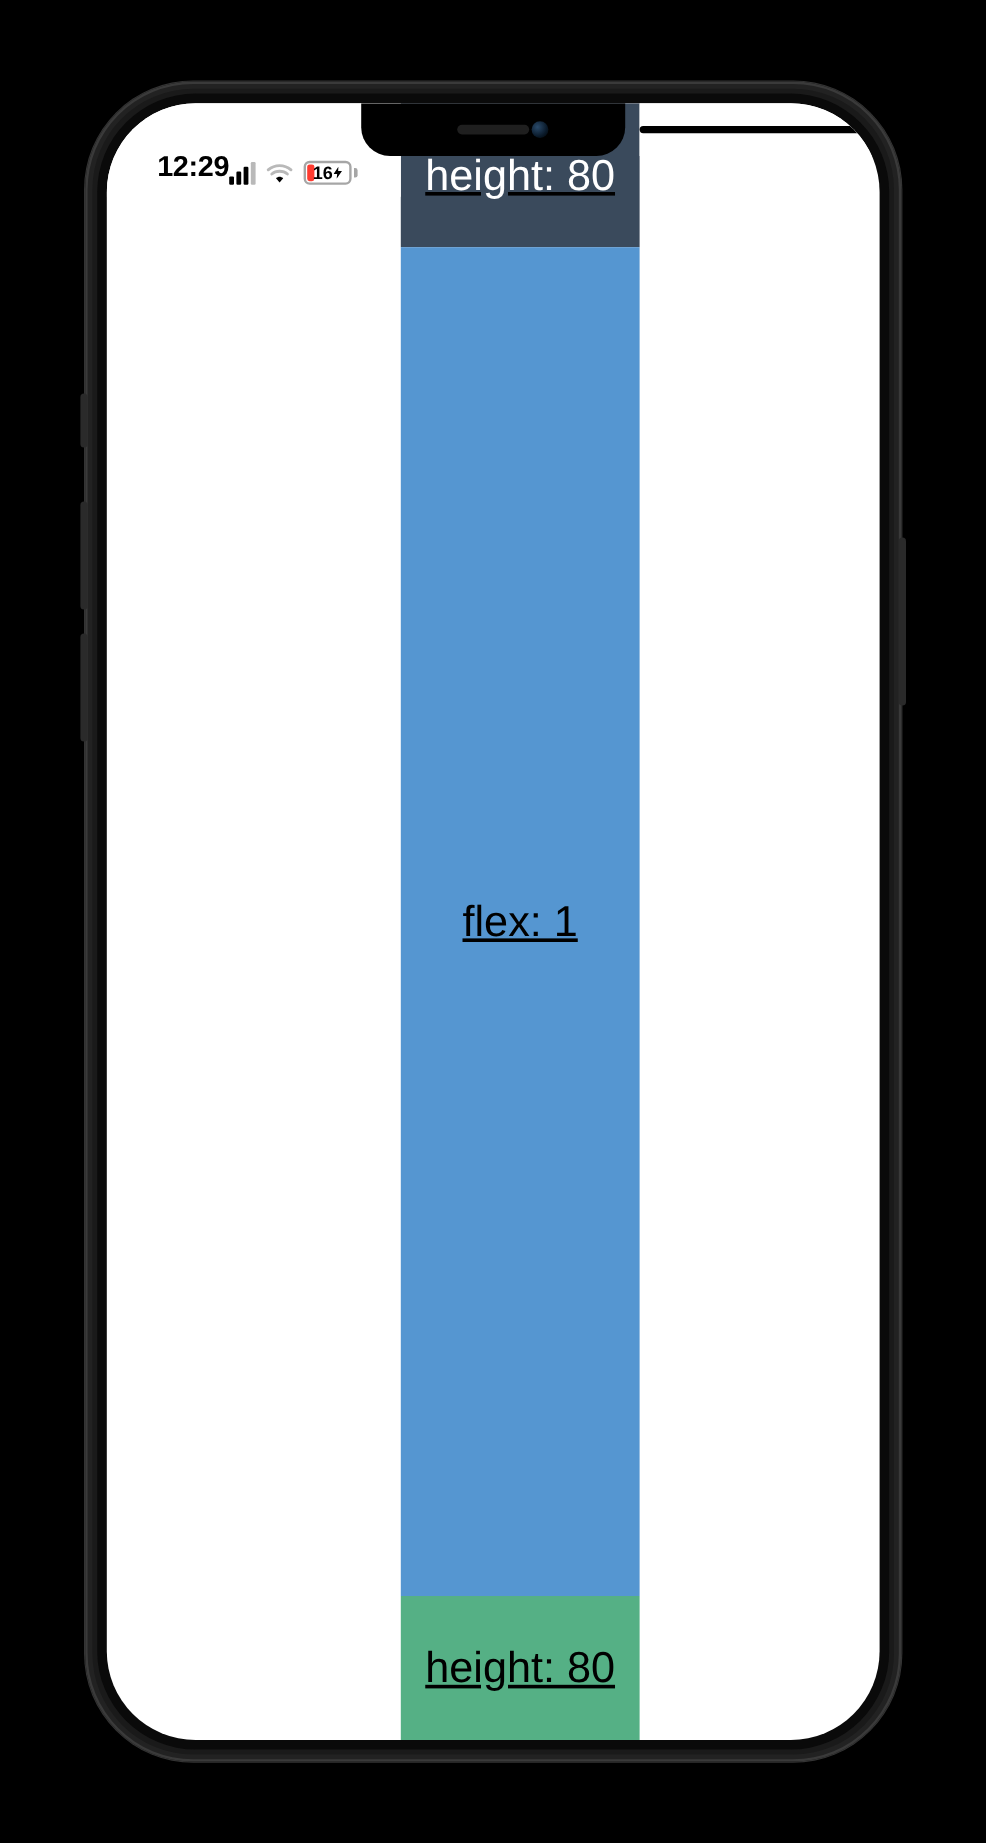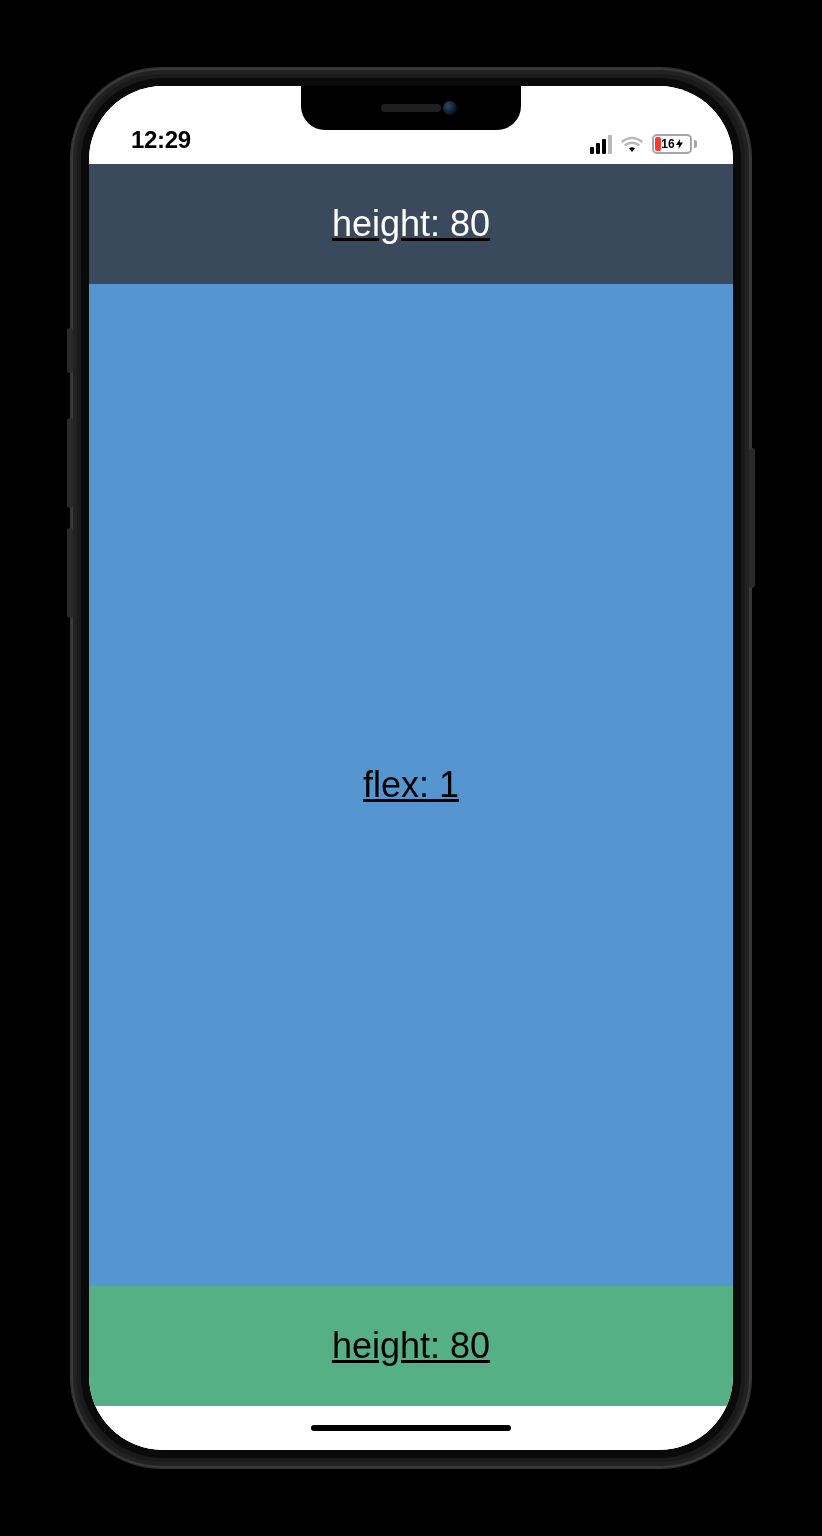--- a/index.html
+++ b/index.html
@@ -54,21 +54,20 @@
 
     
     .screen {
       position: relative;
       width: 100%;
       height: 100%;
       background: #fff;
       border-radius: 74px;
       overflow: hidden;
       display: flex;
-      flex-direction: column;
     }
 
     
     .notch {
       position: absolute;
       top: 0;
       left: 50%;
       transform: translateX(-50%);
       width: 220px;
       height: 44px;
@@ -166,21 +165,21 @@
       width: 18%;
       background: #ff3b30;
       border-radius: 2px;
     }
     .battery-text {
       position: absolute;
       inset: 0;
       display:flex;
       align-items:center;
       justify-content:center;
-      font-size: 12px;
+      font-size: 15px;
       font-weight: 600;
       color: #000;
       gap:1px;
     }
     .battery-text svg{display:inline-block;}
 
     
     .app {
       flex: 1;
       display: flex;

